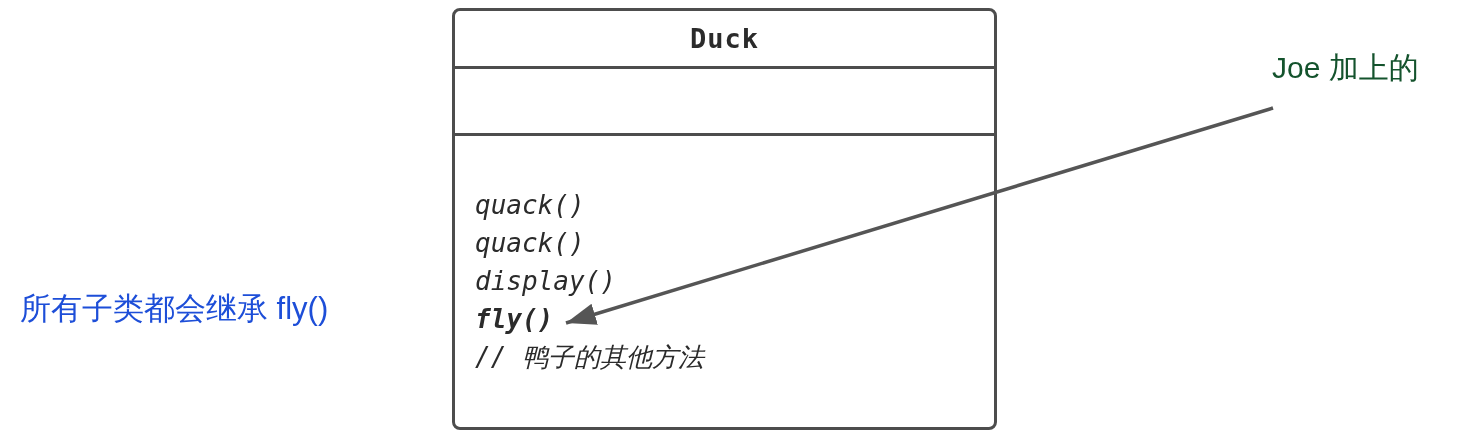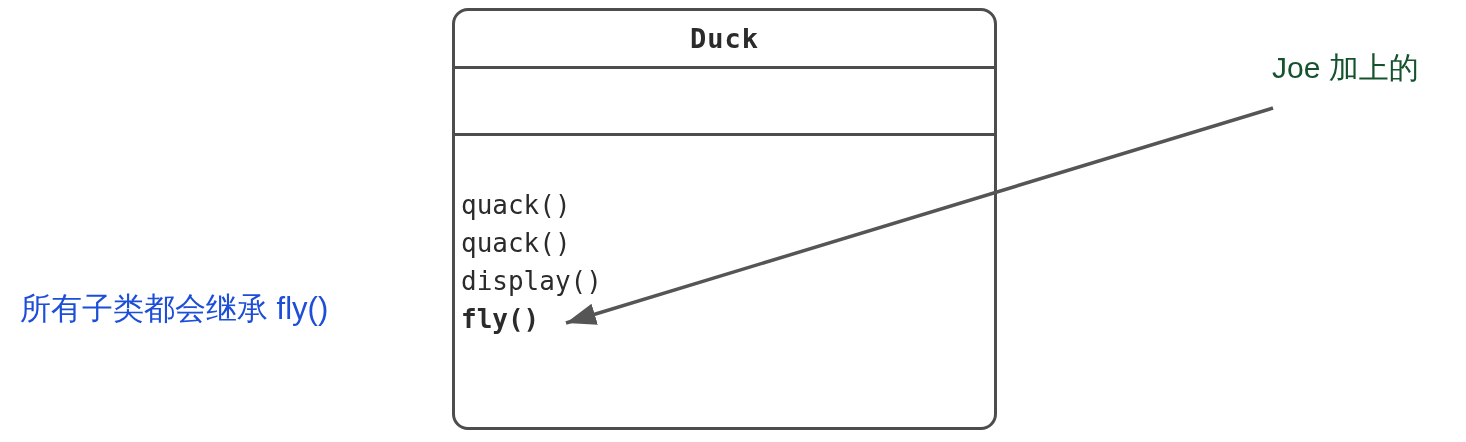--- a/index.html
+++ b/index.html
@@ -35,21 +35,21 @@
     white-space: nowrap;
   }
   .class-box {
     position: absolute;
     left: 452px;
     top: 8px;
     width: 545px;
     height: 422px;
     box-sizing: border-box;
     border: 3px solid #4d4d4d;
-    border-radius: 16px;
+    border-radius: 8px;
     background: #ffffff;
     display: flex;
     flex-direction: column;
   }
   .class-title-section {
     height: 55px;
     flex: 0 0 55px;
     border-bottom: 3px solid #4d4d4d;
     display: flex;
     align-items: center;
@@ -60,24 +60,25 @@
     letter-spacing: 1px;
     color: #2b2b2b;
   }
   .class-attrs-section {
     height: 64px;
     flex: 0 0 64px;
     border-bottom: 3px solid #4d4d4d;
   }
   .class-methods-section {
     flex: 1 1 auto;
-    padding: 50px 8px 0 6px;
+    padding: 50px 8px 0 20px;
     font-family: "DejaVu Sans Mono", "Liberation Mono", monospace;
     font-size: 26px;
     color: #2b2b2b;
+    font-style: italic;
   }
   .method-line {
     line-height: 38px;
     white-space: nowrap;
   }
   .method-line.bold {
     font-weight: bold;
   }
   .arrow-layer {
     position: absolute;
@@ -96,20 +97,21 @@
   <div class="left-note">所有子类都会继承 fly()</div>
 
   <div class="class-box">
     <div class="class-title-section">Duck</div>
     <div class="class-attrs-section"></div>
     <div class="class-methods-section">
         <div class="method-line">quack()</div>
         <div class="method-line">quack()</div>
         <div class="method-line">display()</div>
         <div class="method-line bold">fly()</div>
+        <div class="method-line">// 鸭子的其他方法</div>
       </div>
   </div>
 
   <div class="right-note">Joe 加上的</div>
 
   <svg class="arrow-layer" viewBox="0 0 1466 442" xmlns="http://www.w3.org/2000/svg">
     <defs>
       <marker id="arrowhead" markerUnits="userSpaceOnUse" markerWidth="34" markerHeight="26" refX="30" refY="11" orient="auto">
         <path d="M0,0 L30,11 L0,22 Z" fill="#555555"></path>
       </marker>

